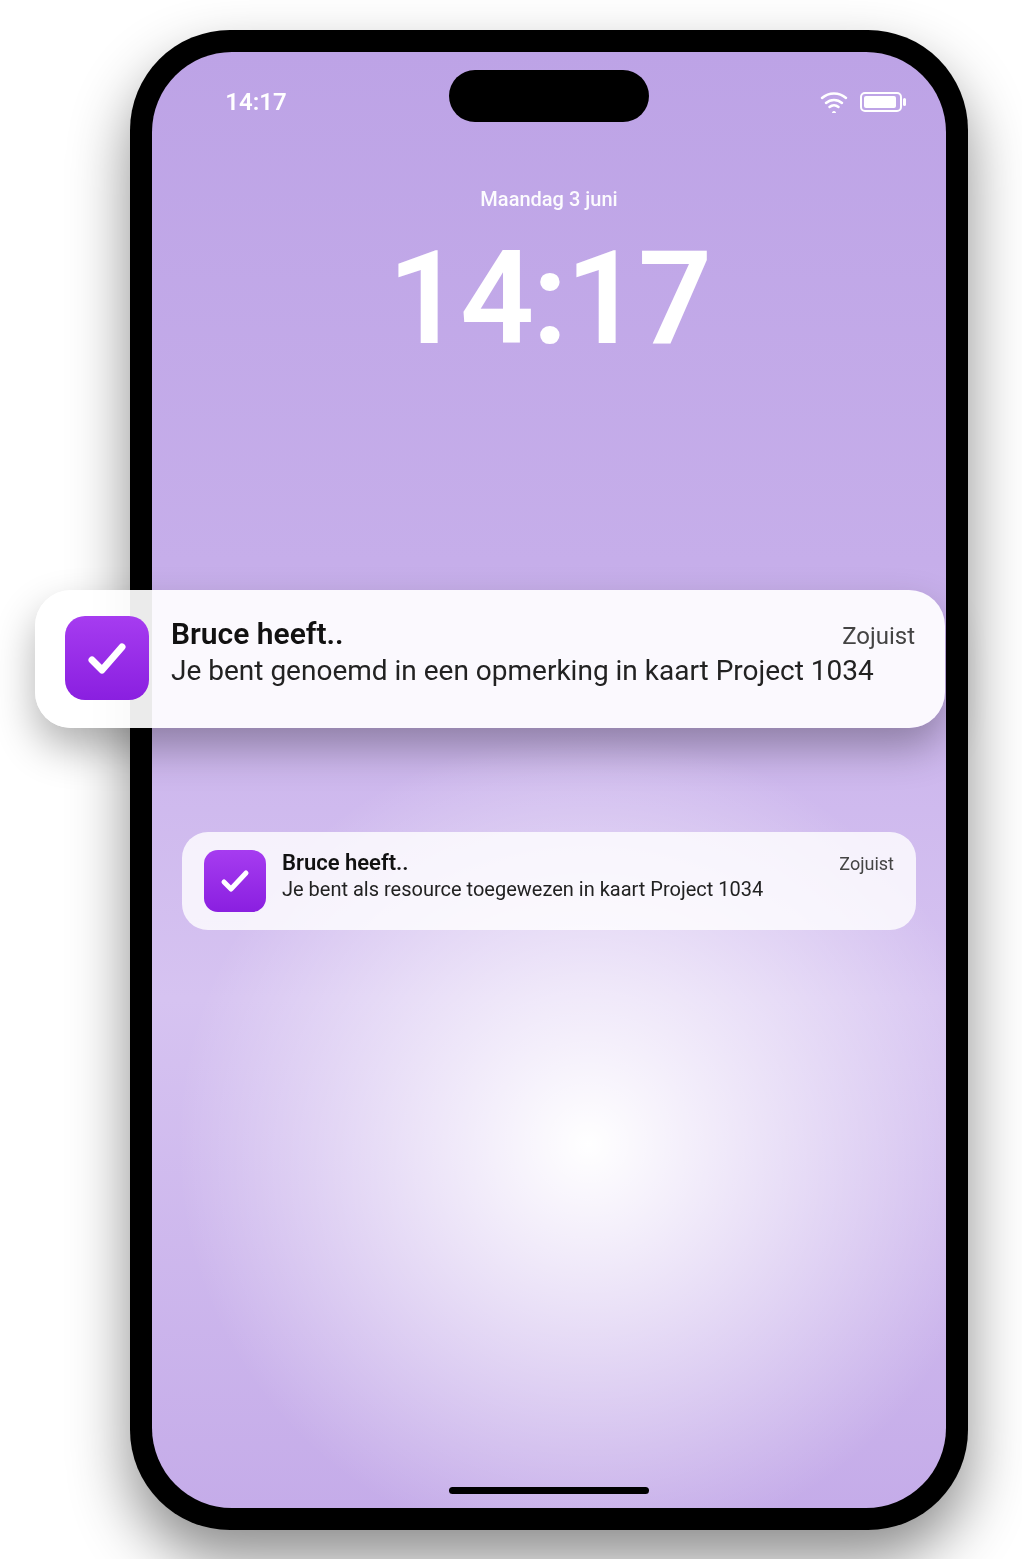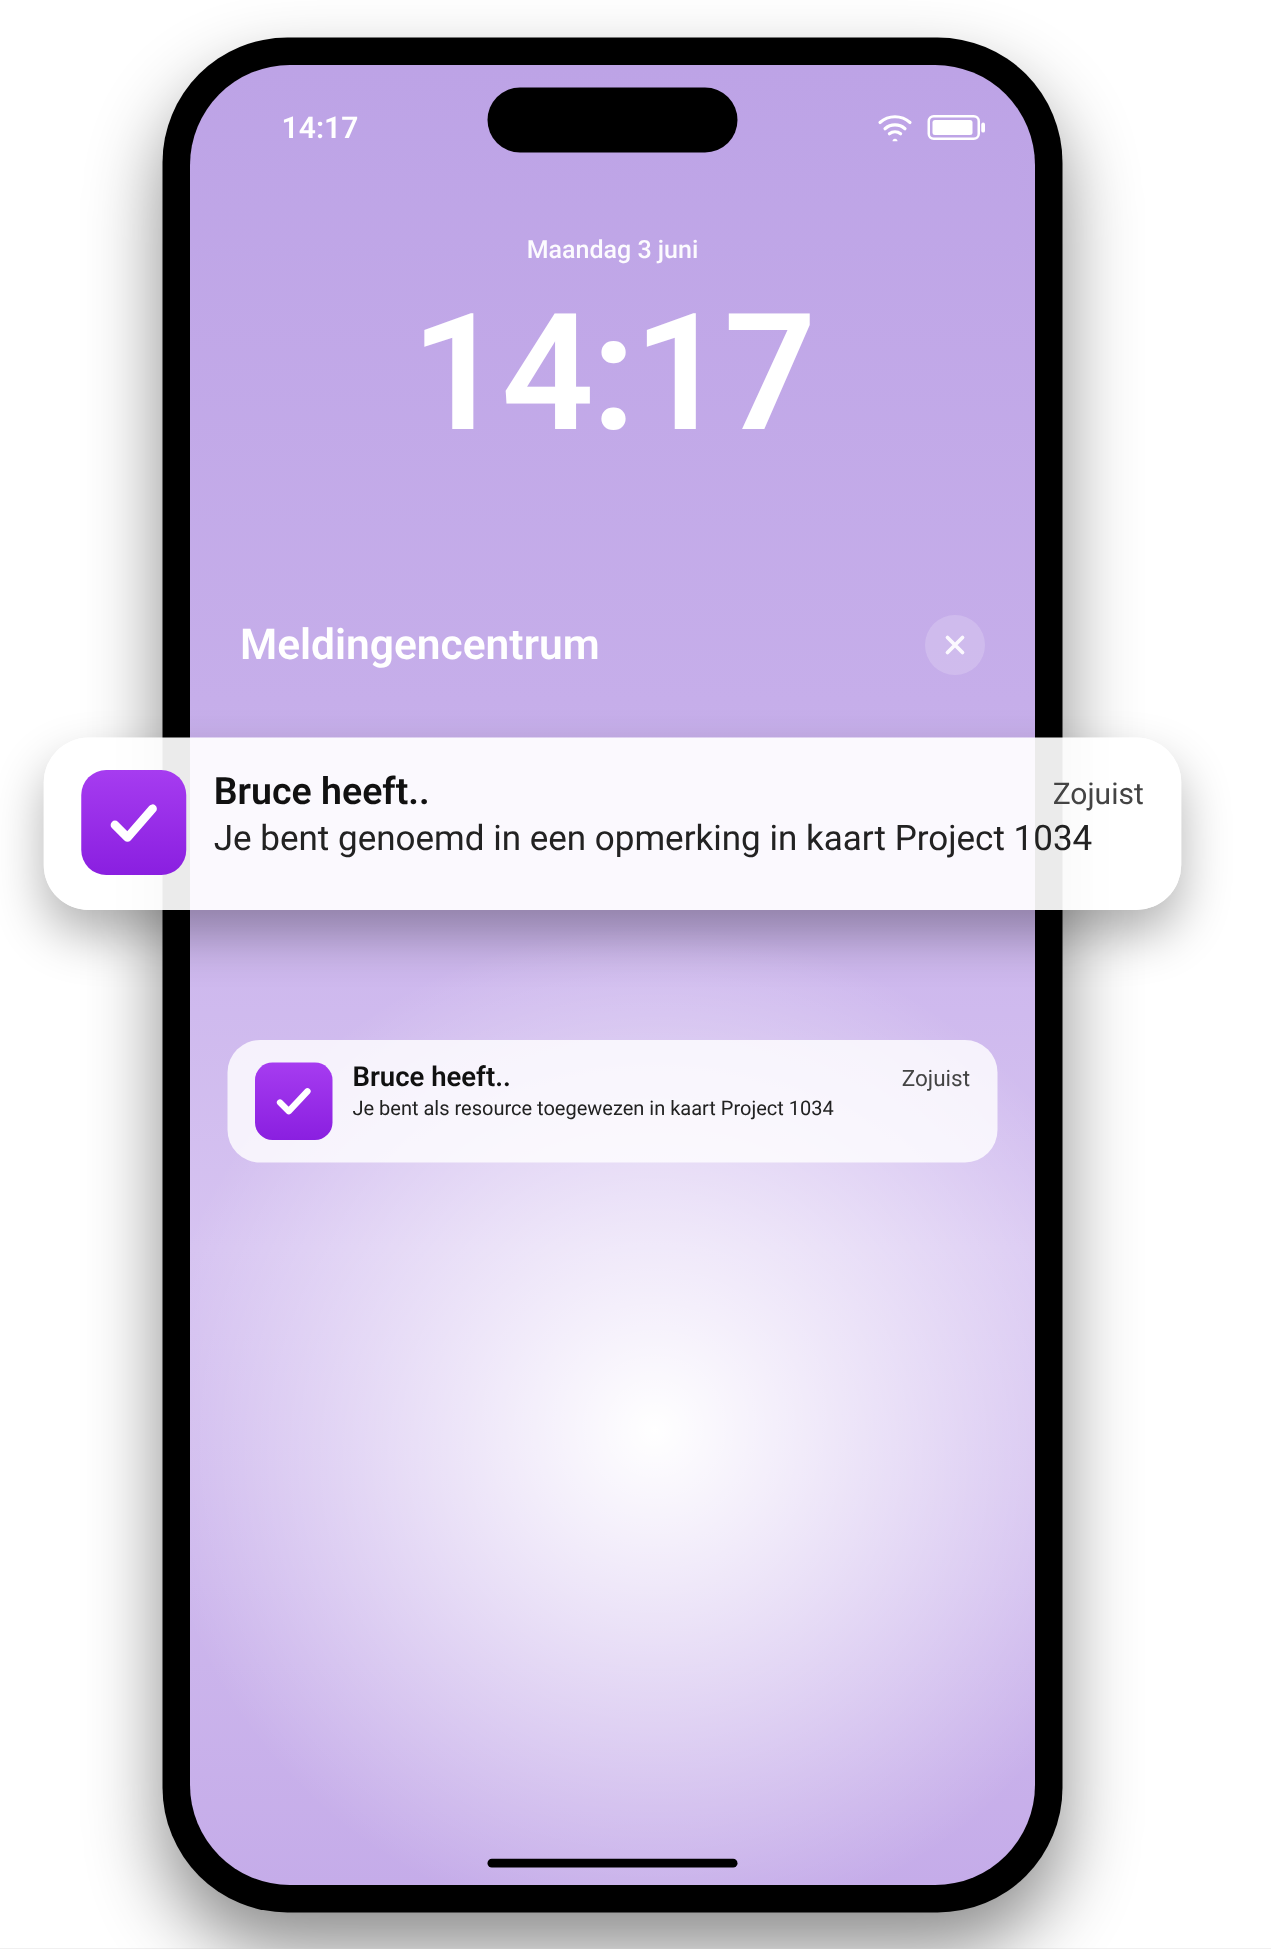--- a/index.html
+++ b/index.html
@@ -11,21 +11,21 @@
     font-family: -apple-system, BlinkMacSystemFont, "Segoe UI", Roboto, Helvetica, Arial, sans-serif;
     position: relative;
     overflow: hidden;
   }
 
   
   .phone {
     position: absolute;
     left: 130px;
     top: 30px;
-    width: 720px;
+    width: 838px;
     height: 1500px;
     border-radius: 100px;
     background: #000;
     box-shadow: 0 30px 60px rgba(0,0,0,0.45);
   }
   .screen {
     position: absolute;
     left: 22px;
     top: 22px;
     right: 22px;
@@ -208,21 +208,21 @@
   }
   .notif-big .notif-time { font-size: 24px; font-weight: 400; }
   .notif-small .notif-time { font-size: 18px; }
 
   .notif-text {
     color: #222;
     line-height: 1.25;
     margin-top: 2px;
   }
   .notif-big .notif-text { font-size: 28px; }
-  .notif-small .notif-text { font-size: 16px; }
+  .notif-small .notif-text { font-size: 20px; }
 
   
   .home-indicator {
     position: absolute;
     bottom: 14px;
     left: 50%;
     transform: translateX(-50%);
     width: 200px;
     height: 7px;
     border-radius: 4px;
@@ -250,30 +250,20 @@
         </span>
         <span class="battery-icon">
           <span class="battery-fill"></span>
         </span>
       </div>
     </div>
 
     <div class="lock-date">Maandag 3 juni</div>
     <div class="lock-time">14:17</div>
 
-    <div class="nc-header">
-      <div class="nc-title">Meldingencentrum</div>
-      <div class="nc-close">
-        <span>
-          <svg width="22" height="22" viewBox="0 0 22 22">
-            <path d="M5 5 L17 17 M17 5 L5 17" stroke="rgba(255,255,255,0.9)" stroke-width="3" stroke-linecap="round"></path>
-          </svg>
-        </span>
-      </div>
-    </div>
 
     <div class="notif-small">
       <div class="app-icon">
         <span>
           <svg width="36" height="36" viewBox="0 0 36 36">
             <path d="M7 19 L14 26 L29 10" stroke="#fff" stroke-width="5" fill="none" stroke-linecap="round" stroke-linejoin="round"></path>
           </svg>
         </span>
       </div>
       <div class="notif-body">

